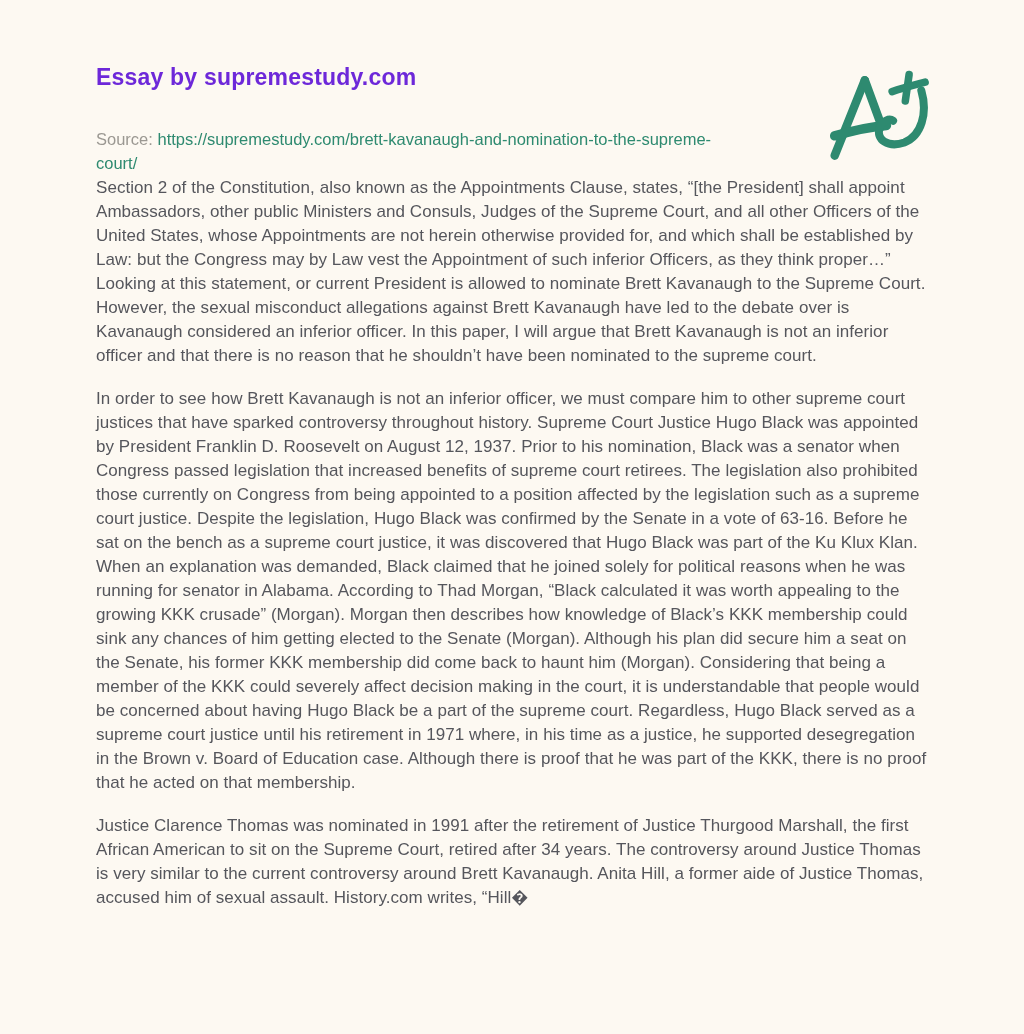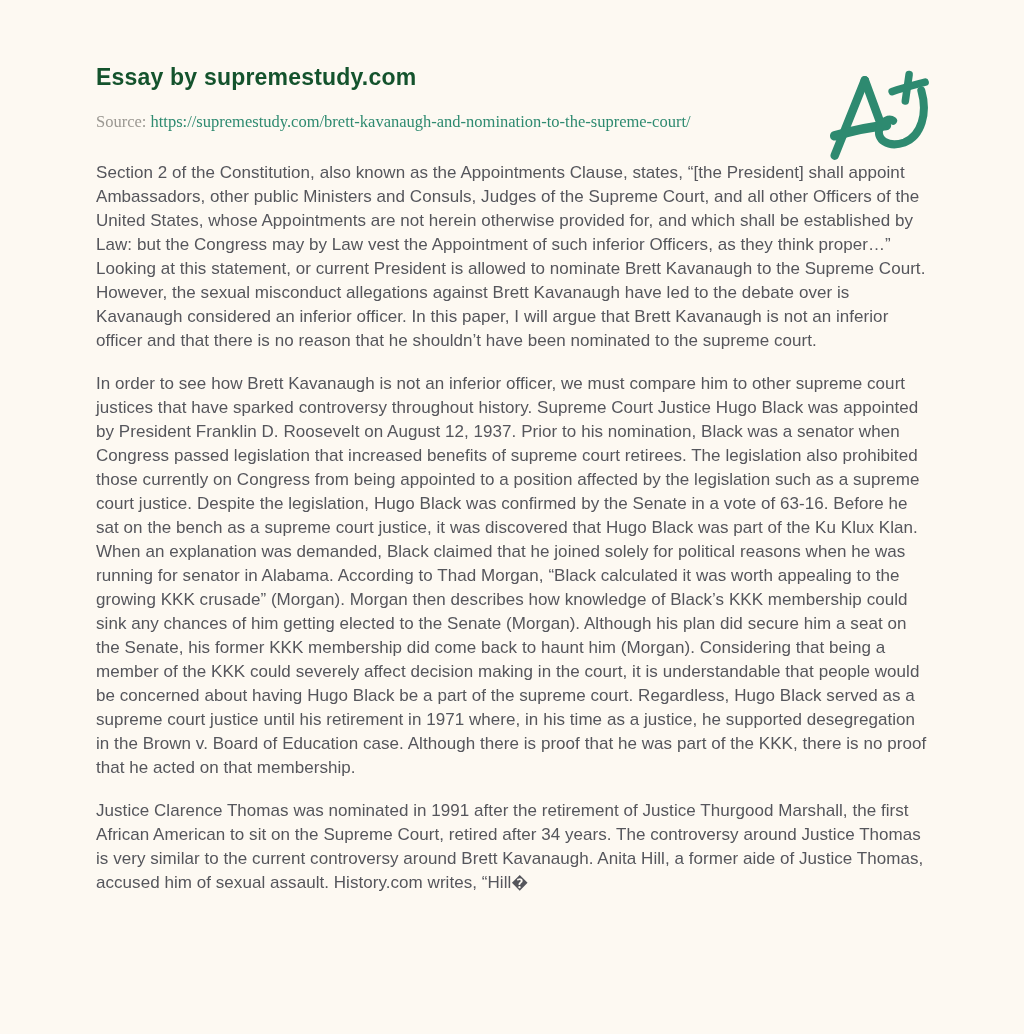--- a/index.html
+++ b/index.html
@@ -13,31 +13,30 @@
     font-family: "Liberation Sans", sans-serif;
     overflow: hidden;
   }
   .content {
     padding: 0 96px;
   }
   .byline {
     margin-top: 64px;
     font-size: 23px;
     font-weight: 700;
-    color: #14532d;
+    color: #6d28d9;
     letter-spacing: 0.2px;
   }
   .source {
-    margin-top: 19px;
+    margin-top: 37px;
     max-width: 655px;
     font-size: 16.5px;
     line-height: 1.45;
     word-break: normal;
     overflow-wrap: break-word;
-    font-family: Liberation Serif, serif;
   }
   .source .label {
     color: #9b9892;
   }
   .source a {
     color: #2e8a70;
     text-decoration: none;
   }
   .logo {
     position: absolute;
@@ -48,21 +47,20 @@
   }
   h1.title {
     margin-top: 96px;
     font-size: 29px;
     font-weight: 700;
     color: #27272e;
     letter-spacing: -0.2px;
     white-space: nowrap;
   }
   .essay p {
-    margin-top: 27px;
     font-size: 17px;
     line-height: 24px;
     color: #55565c;
     letter-spacing: 0.05px;
   }
   .essay p + p {
     margin-top: 19px;
   }
 </style>
 </head>

